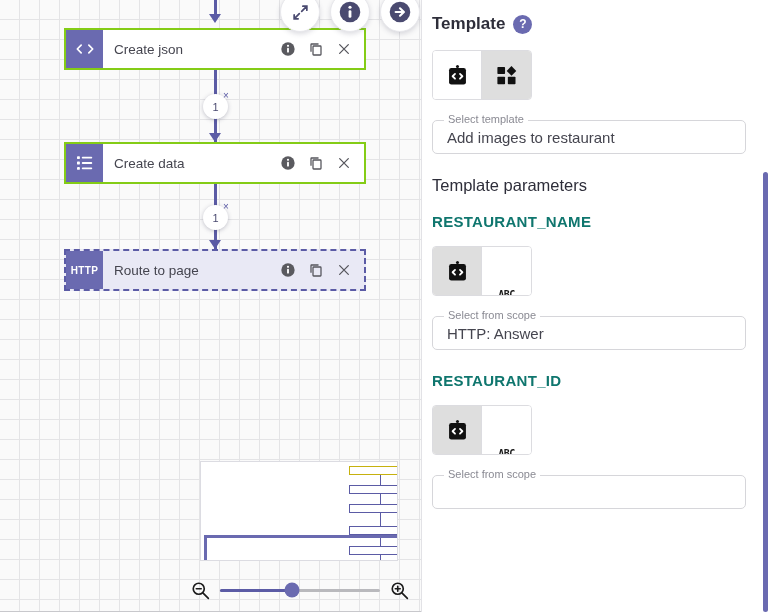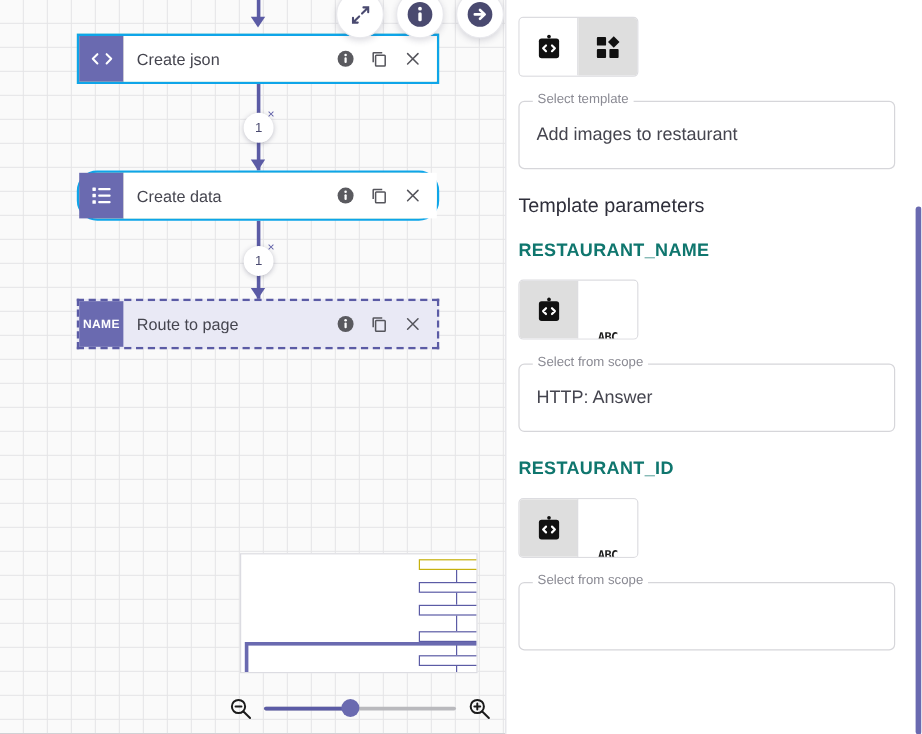--- a/index.html
+++ b/index.html
@@ -87,22 +87,22 @@
   }
 
   
   .node {
     position: absolute;
     display: flex;
     height: 42px;
     width: 302px;
     left: 64px;
     z-index: 20;
-    border: 2px solid #0ea5e9;
-    background: #fef9c3;
+    border: 2px solid #84cc16;
+    background: #d946ef;
     cursor: pointer;
   }
   .node.selected {
     background: #e9e9f5;
     border: 2px dashed #5b5ba5;
   }
   .node-icon {
     width: 37px;
     flex: 0 0 37px;
     background: #6a6ab0;
@@ -235,21 +235,21 @@
     font-family: "DejaVu Sans Mono", monospace;
     font-size: 10px; font-weight: bold; color: #1c1c1c;
     letter-spacing: -.5px;
     margin-top: 46px;
   }
 
   .field {
     position: relative;
     border: 1px solid #d6d6da;
     border-radius: 5px;
-    height: 57px;
+    height: 34px;
     display: flex; align-items: center;
     padding: 0 14px;
     margin-bottom: 22px;
     background: #fff;
     cursor: pointer;
   }
   .field-label {
     position: absolute;
     top: -8px; left: 11px;
     background: #ffffff;
@@ -345,21 +345,21 @@
 
     <div class="conn" style="left:214px; top:70px; height:72px;"></div>
     <div class="conn-badge" style="left:203px; top:94px;">
       <span>1</span>
     </div>
     <div class="conn-badge-x" style="left:223px; top:91px;">
       <span>×</span>
     </div>
     <div class="arrowhead" style="left:209px; top:133px;"></div>
 
-    <div class="node" style="top:142px;border-radius:17px;">
+    <div class="node" style="top:142px;">
       <div class="node-icon">
         <svg width="20" height="16" viewBox="0 0 24 20" fill="#fff">
           <rect x="2" y="1.5" width="3.6" height="3.6" rx=".6"></rect>
           <rect x="8" y="2.2" width="13" height="2.3" rx="1"></rect>
           <rect x="2" y="8.2" width="3.6" height="3.6" rx=".6"></rect>
           <rect x="8" y="8.9" width="13" height="2.3" rx="1"></rect>
           <rect x="2" y="14.9" width="3.6" height="3.6" rx=".6"></rect>
           <rect x="8" y="15.6" width="13" height="2.3" rx="1"></rect>
         </svg>
       </div>
@@ -392,21 +392,21 @@
     <div class="conn-badge" style="left:203px; top:205px;">
       <span>1</span>
     </div>
     <div class="conn-badge-x" style="left:223px; top:202px;">
       <span>×</span>
     </div>
     <div class="arrowhead" style="left:209px; top:240px;"></div>
 
     <div class="node selected" style="top:249px;">
       <div class="node-icon">
-        <span class="http-txt">NAME</span>
+        <span class="http-txt">HTTP</span>
       </div>
       <div class="node-body">
         <span class="node-title">Route to page</span>
         <span class="node-actions">
           <span class="na">
             <svg width="16" height="16" viewBox="0 0 24 24">
               <circle cx="12" cy="12" r="10" fill="#5a5a5f"></circle>
               <circle cx="12" cy="7.3" r="1.6" fill="#fff"></circle>
               <rect x="10.6" y="10.2" width="2.8" height="7.2" rx="1.3" fill="#fff"></rect>
             </svg>
@@ -458,20 +458,26 @@
           <path d="M14.7 14.7L21 21"></path>
           <path d="M7.2 10h5.6M10 7.2v5.6"></path>
         </svg>
       </span>
     </div>
   </div>
 
   <div class="panel">
     <div class="panel-inner">
 
+      <div class="p-h1">
+        <span>Template</span>
+        <span class="help-badge">
+          <span>?</span>
+        </span>
+      </div>
 
       <div class="seg">
         <div class="seg-btn">
           <svg width="23" height="23" viewBox="0 0 24 24">
             <circle cx="12" cy="2.6" r="1.6" fill="#111"></circle>
             <rect x="3.2" y="4.2" width="17.6" height="17.2" rx="2.4" fill="#111"></rect>
             <path d="M9.4 10.3L6.9 12.8l2.5 2.5M14.6 10.3l2.5 2.5-2.5 2.5" stroke="#fff" stroke-width="1.9" fill="none" stroke-linecap="round" stroke-linejoin="round"></path>
           </svg>
         </div>
         <div class="seg-btn active">

